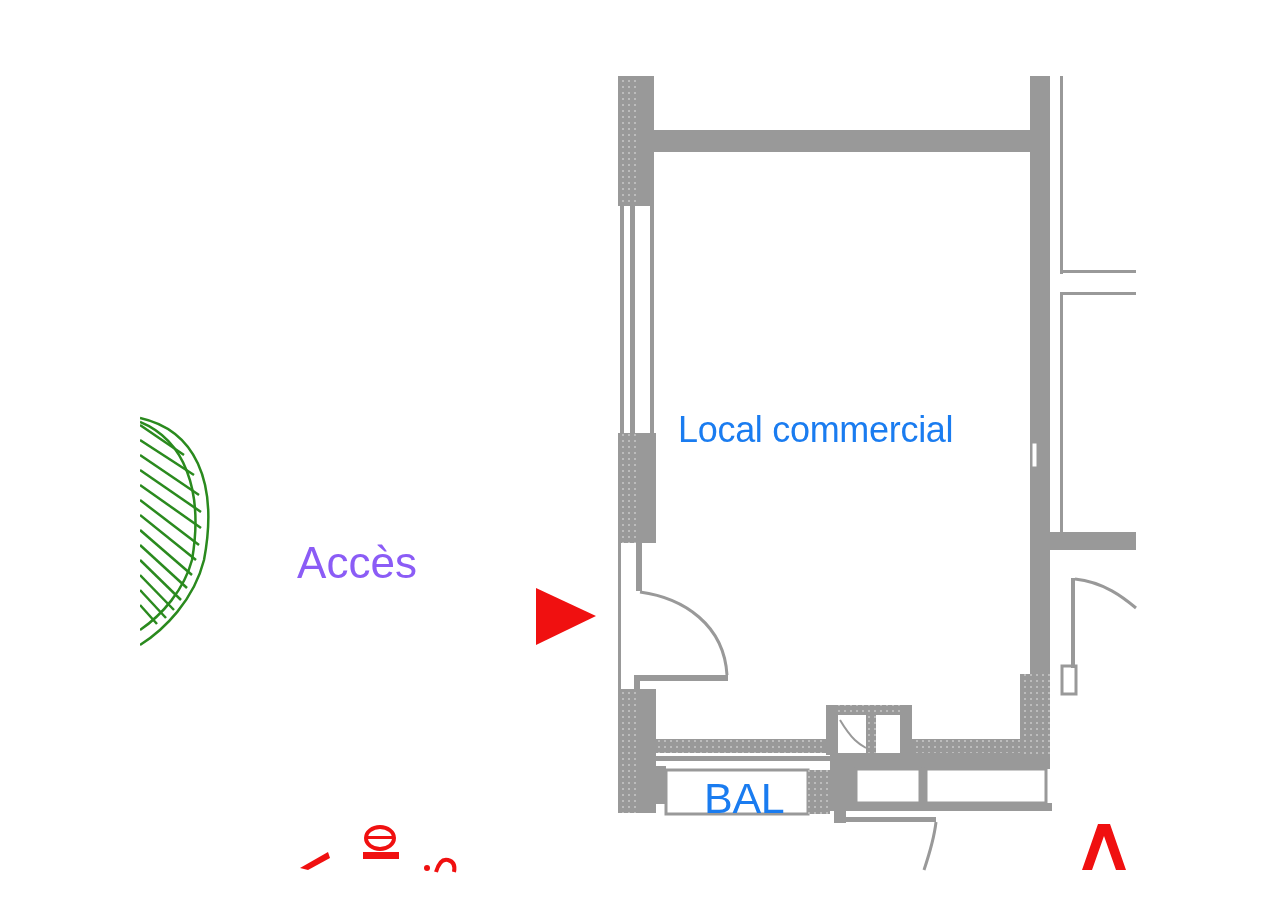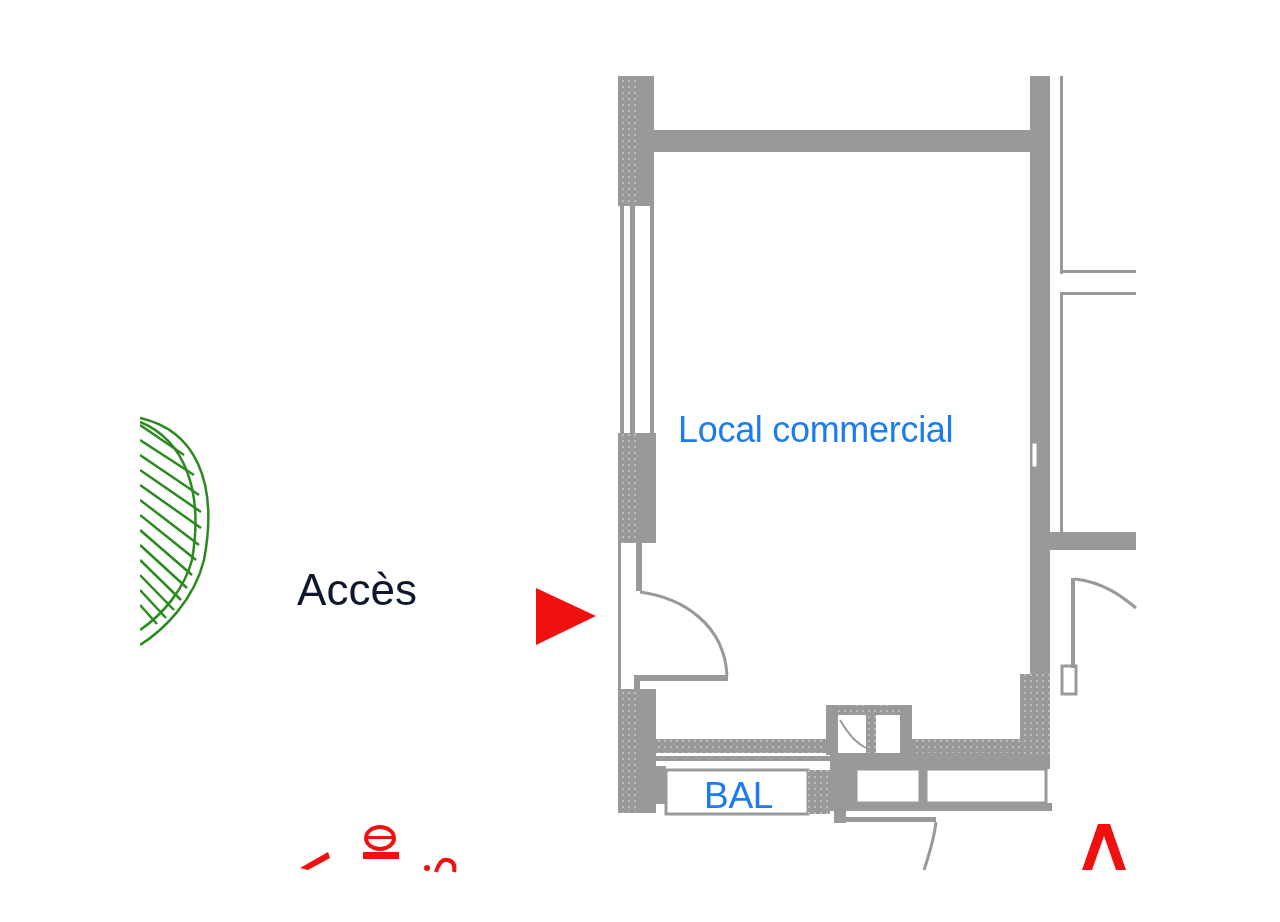--- a/index.html
+++ b/index.html
@@ -29,27 +29,27 @@
       font-family: "Liberation Sans", sans-serif;
       white-space: nowrap;
       line-height: 1;
     }
     .room-label {
       color: #1a7cf0;
       font-size: 36px;
       letter-spacing: -0.3px;
     }
     .room-label.local { left: 634px; top: 412px; }
-    .room-label.bal { left: 660px; top: 777px; font-size: 37px; }
+    .room-label.bal { left: 660px; top: 777px; font-size: 43px; }
     .access-label {
-      color: #0f172a;
+      color: #8b5cf6;
       font-size: 44px;
       text-align: center;
       left: 184px;
-      top: 568px;
+      top: 541px;
       width: 258px;
       line-height: 1.0;
     }
     .access-label div { display: block; }
   </style>
 </head>
 <body>
 
 <div class="canvas">
   <svg class="plan" viewBox="0 0 1280 922" xmlns="http://www.w3.org/2000/svg">

